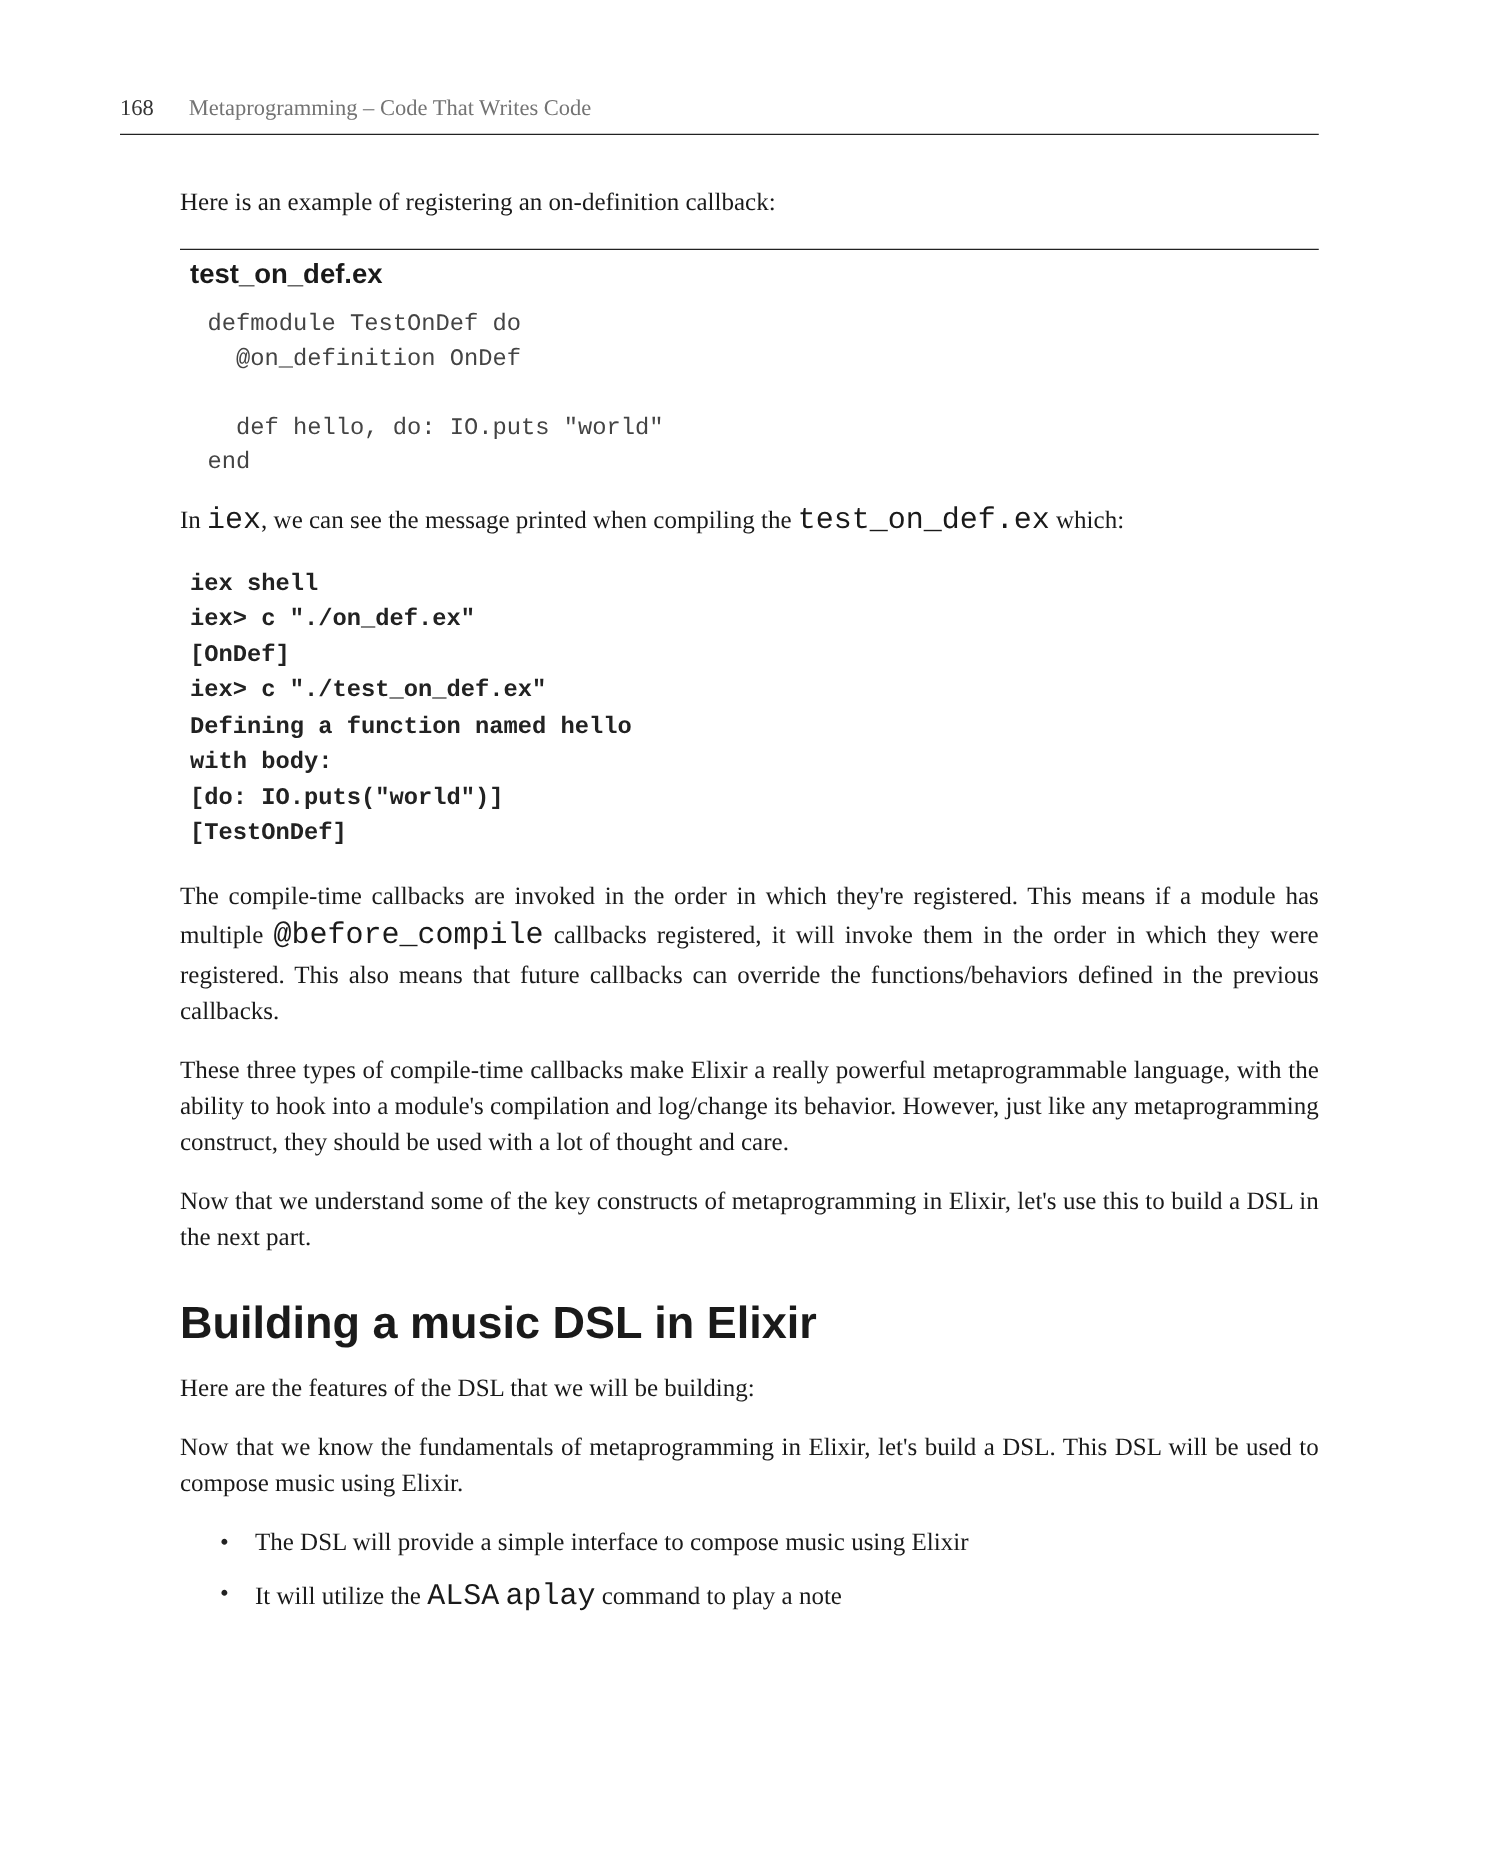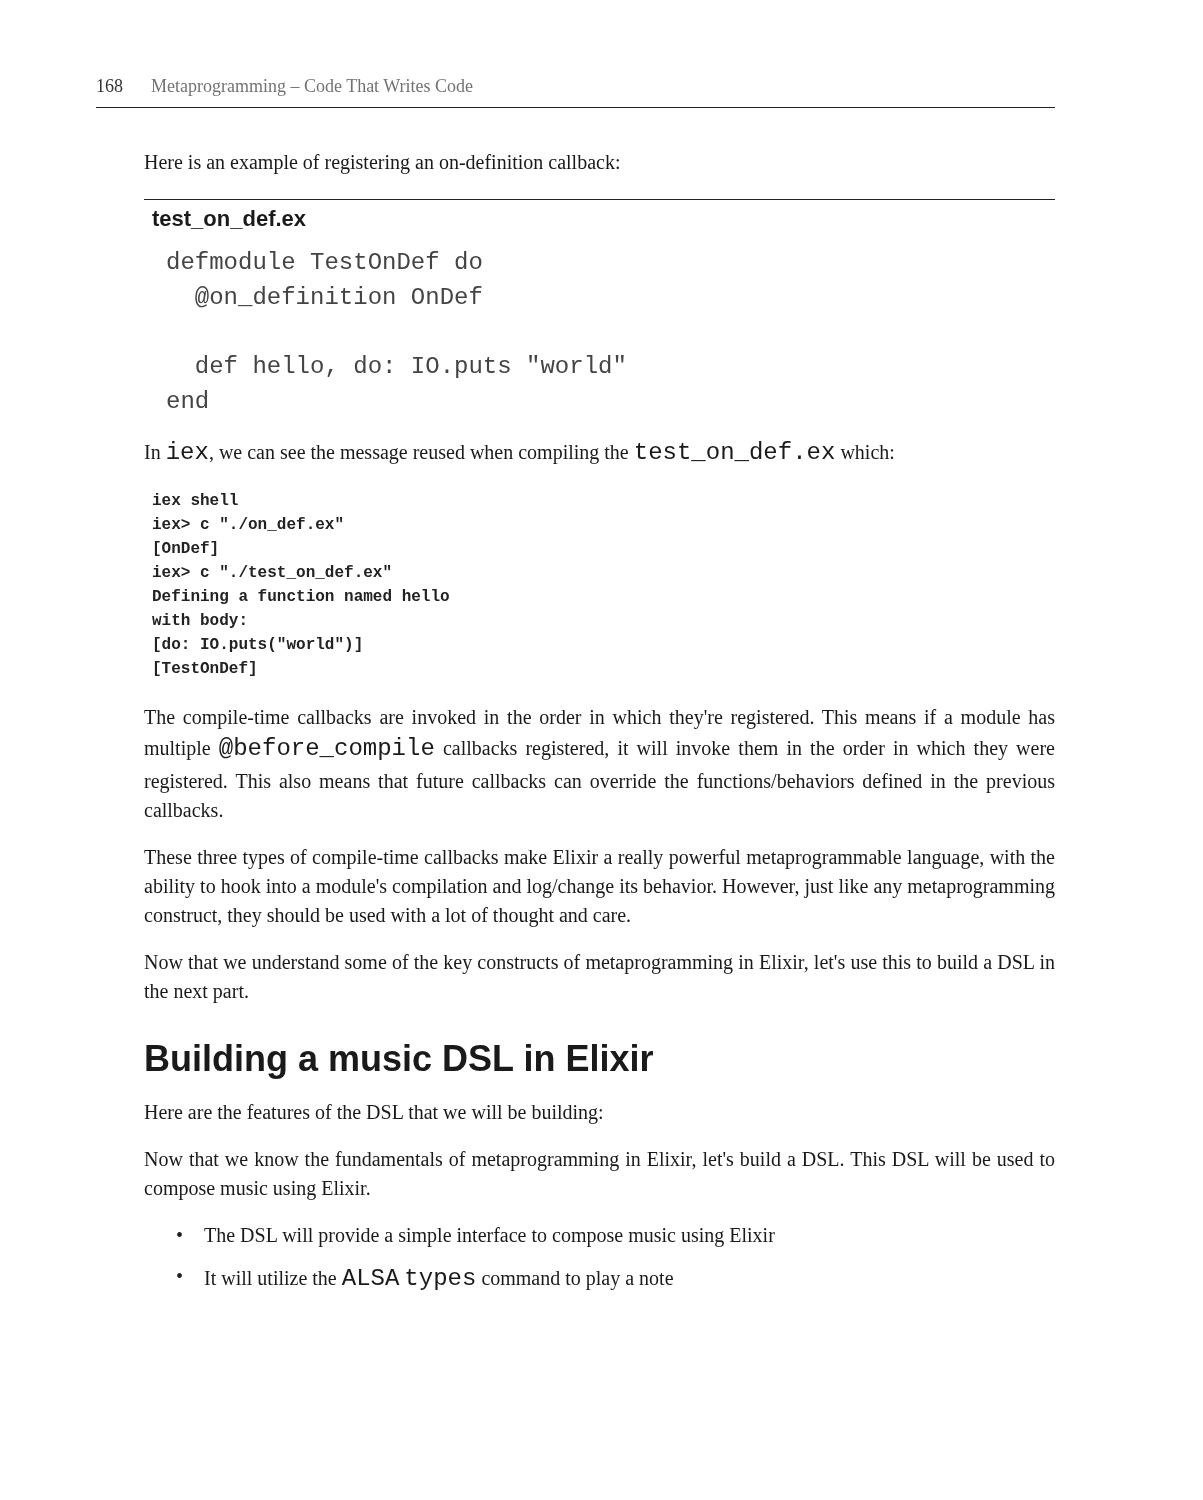--- a/index.html
+++ b/index.html
@@ -46,29 +46,29 @@
     margin: 22px 0 6px 48px;
   }
   .file-title {
     font-family: "Myriad Pro", "Segoe UI", Arial, sans-serif;
     font-weight: 700;
     font-size: 22px;
     margin: 0 0 14px 56px;
   }
   .code-block {
     font-family: "Courier New", Courier, monospace;
-    font-size: 24px;
+    font-size: 19px;
     line-height: 1.45;
     white-space: pre;
     margin: 0 0 16px 70px;
     color: #444;
   }
   .code-block-bold {
     font-family: "Courier New", Courier, monospace;
-    font-size: 16px;
+    font-size: 19px;
     font-weight: 700;
     line-height: 1.5;
     white-space: pre;
     margin: 0 0 22px 56px;
     color: #222;
   }
   .inline-code {
     font-family: "Courier New", Courier, monospace;
     font-size: 24px;
   }
@@ -120,21 +120,21 @@
   <hr class="section-rule">
   <div class="file-title">test_on_def.ex</div>
 
   <div class="code-block">defmodule TestOnDef do
   @on_definition OnDef
 
   def hello, do: IO.puts "world"
 end</div>
 
   <p class="body-text">
-    <span>In </span><span class="inline-code">iex</span><span>, we can see the message reused when compiling the </span><span class="inline-code">test_on_def.ex</span><span> which:</span>
+    <span>In </span><span class="inline-code">iex</span><span>, we can see the message printed when compiling the </span><span class="inline-code">test_on_def.ex</span><span> which:</span>
   </p>
 
   <div class="code-block-bold">iex shell
 iex&gt; c "./on_def.ex"
 [OnDef]
 iex&gt; c "./test_on_def.ex"
 Defining a function named hello
 with body:
 [do: IO.puts("world")]
 [TestOnDef]</div>
@@ -149,17 +149,17 @@
 
   <h2 class="h2-title">Building a music DSL in Elixir</h2>
 
   <p class="body-text">Here are the features of the DSL that we will be building:</p>
 
   <p class="body-text para-justify">Now that we know the fundamentals of metaprogramming in Elixir, let's build a DSL. This DSL will be used to compose music using Elixir.</p>
 
   <ul class="feature-list">
     <li>The DSL will provide a simple interface to compose music using Elixir</li>
     <li>
-      <span>It will utilize the </span><span class="inline-code">ALSA</span><span> </span><span class="inline-code">types</span><span> command to play a note</span>
+      <span>It will utilize the </span><span class="inline-code">ALSA</span><span> </span><span class="inline-code">aplay</span><span> command to play a note</span>
     </li>
   </ul>
 
 </div>
 
 </body></html>

